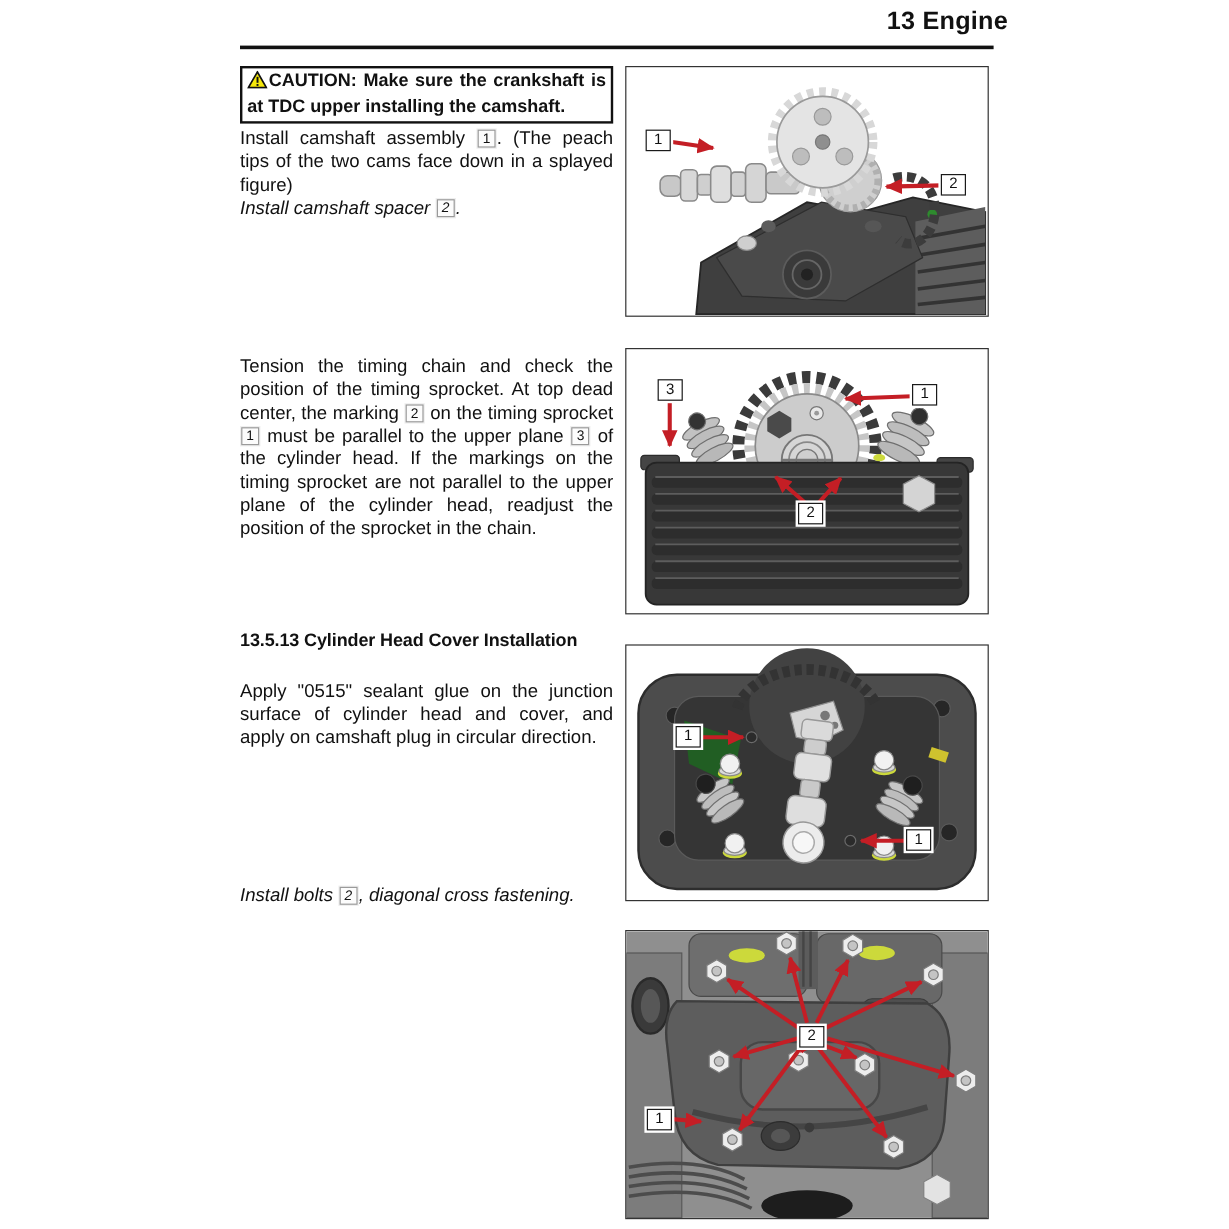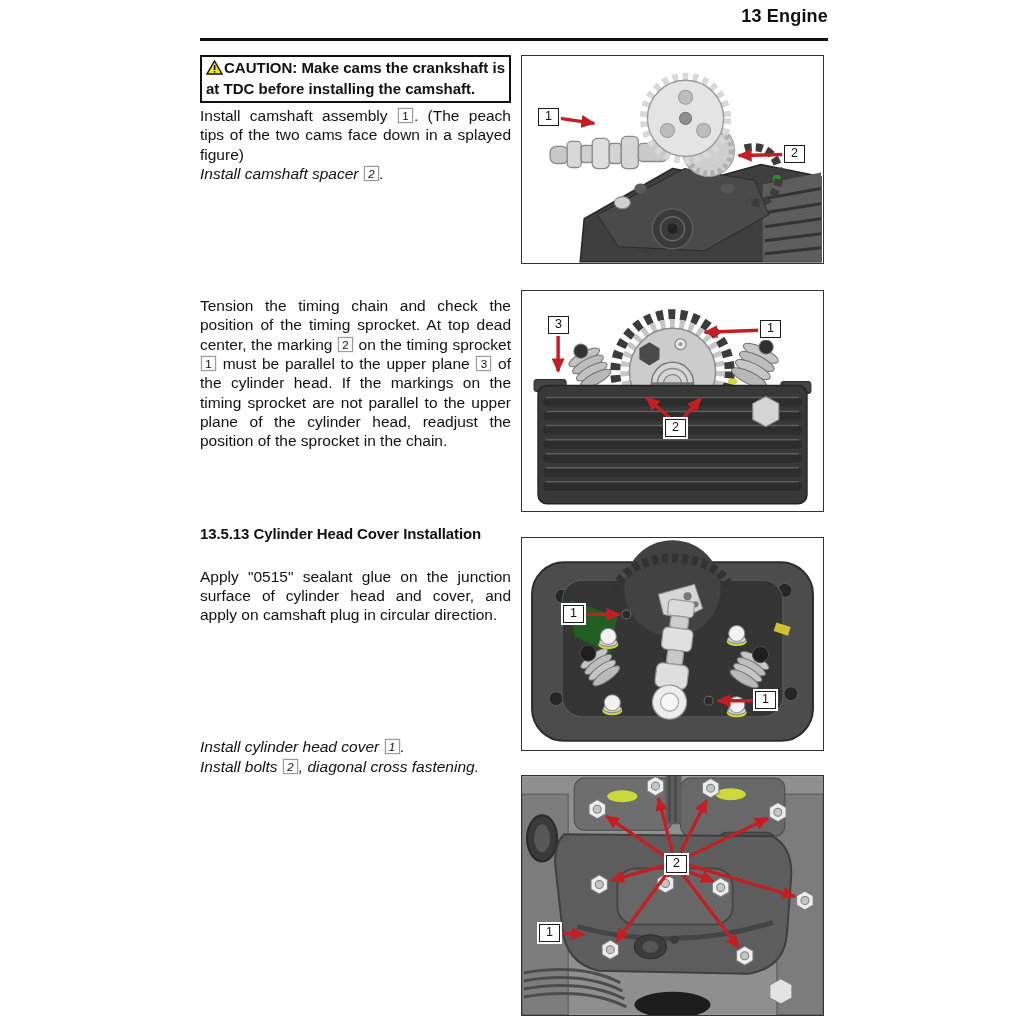--- a/index.html
+++ b/index.html
@@ -5,22 +5,22 @@
   :root{
     --arrow-red:#c41e25;
     --warning-yellow:#f5e70a;
     --gasket-green:#215e23;
     --highlight-yellow:#ccd93b;
   }
   *{margin:0;padding:0;box-sizing:border-box;}
   html,body{width:1024px;height:1024px;background:#fff;overflow:hidden;}
   body{font-family:"Liberation Sans","DejaVu Sans",sans-serif;color:#111;position:relative;}
 
-  .page-title{position:absolute;left:200px;top:6px;width:628px;text-align:right;
-    font-size:18px;font-weight:bold;letter-spacing:0.2px;}
+  .page-title{position:absolute;left:212px;top:6px;width:628px;text-align:right;
+    font-size:21px;font-weight:bold;letter-spacing:0.2px;}
   .header-rule{position:absolute;left:200px;top:38px;width:628px;height:3px;background:#111;}
 
   .left-col{position:absolute;left:200px;top:55px;width:311px;}
 
   .caution-box{border:2.5px solid #111;padding:1px 4px 3px 4px;font-weight:bold;
     font-size:15px;line-height:19px;text-align:justify;}
   .warn-icon{display:inline-block;vertical-align:-2px;margin-right:1px;}
 
   p.body{font-size:15.5px;line-height:19.3px;text-align:justify;}
   p.line{font-size:15.5px;line-height:19.3px;font-style:italic;}
@@ -50,38 +50,37 @@
 
 <div class="left-col">
 
   <div class="caution-box">
     <span class="warn-icon">
       <svg width="17" height="15" viewBox="0 0 17 15">
           <path d="M8.5 1 L16 14 L1 14 Z" fill="var(--warning-yellow)" stroke="#111" stroke-width="1.4"></path>
           <rect x="7.8" y="5" width="1.6" height="5" fill="#111"></rect>
           <rect x="7.8" y="11" width="1.6" height="1.6" fill="#111"></rect>
         </svg>
-    </span><span>CAUTION: Make cams the crankshaft is at TDC before installing the camshaft.</span>
+    </span><span>CAUTION: Make sure the crankshaft is at TDC upper installing the camshaft.</span>
   </div>
 
   <div style="height:3px"></div>
   <p class="body">Install camshaft assembly <span class="ref">1</span>. (The peach tips of the two cams face down in a splayed figure)</p>
   <p class="line">Install camshaft spacer <span class="ref">2</span>.</p>
 
   <div style="height:113px"></div>
   <p class="body">Tension the timing chain and check the position of the timing sprocket. At top dead center, the marking <span class="ref">2</span> on the timing sprocket <span class="ref">1</span> must be parallel to the upper plane <span class="ref">3</span> of the cylinder head. If the markings on the timing sprocket are not parallel to the upper plane of the cylinder head, readjust the position of the sprocket in the chain.</p>
 
   <div style="height:74px"></div>
   <div class="sec-heading">13.5.13 Cylinder Head Cover Installation</div>
 
   <div style="height:25px"></div>
   <p class="body">Apply "0515" sealant glue on the junction surface of cylinder head and cover, and apply on camshaft plug in circular direction.</p>
 
   <div style="height:113px"></div>
-  <p class="line">Install cylinder head cover <span class="ref">1</span>.</p>
   <p class="line">Install bolts <span class="ref">2</span>, diagonal cross fastening.</p>
 
 </div>
 
 <div class="fig" id="fig1">
   <svg viewBox="0 0 300 206">
     <defs>
       <marker id="ah1" markerUnits="strokeWidth" markerWidth="4.2" markerHeight="3.8" refX="3.8" refY="1.9" orient="auto">
         <path d="M0,0 L4.2,1.9 L0,3.8 Z" fill="var(--arrow-red)"></path>
       </marker>

